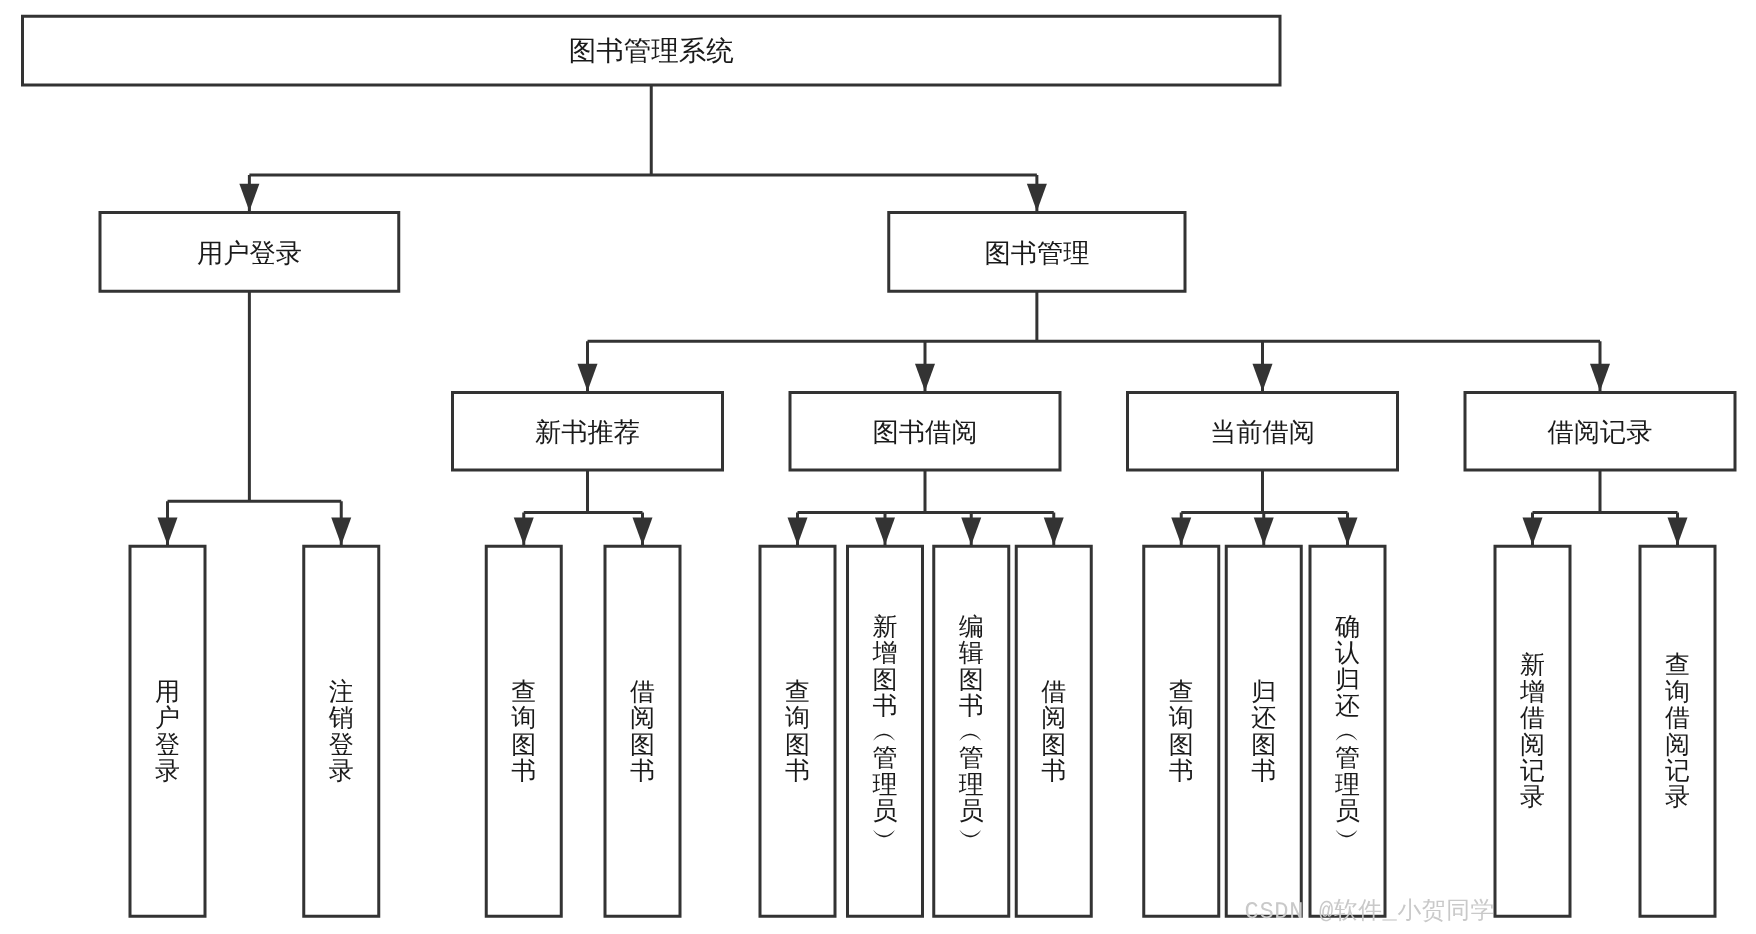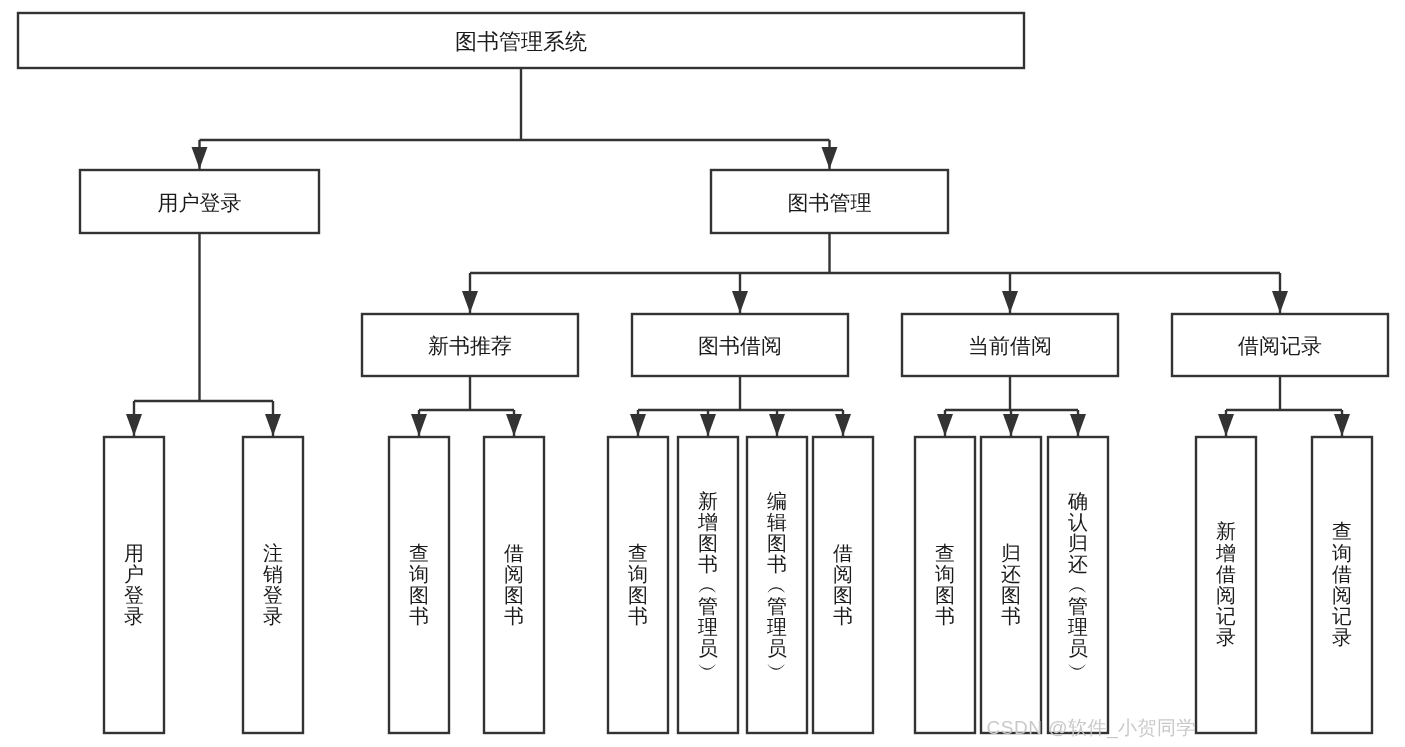--- a/index.html
+++ b/index.html
@@ -68,21 +68,21 @@
     pointer-events: none;
     box-sizing: border-box;
   }
   .vlabel span {
     display: block;
   }
   .watermark {
     position: absolute;
     right: 10px;
     bottom: 6px;
-    font-family: Liberation Sans, sans-serif;
+    font-family: Liberation Mono, monospace;
     font-size: 19px;
     color: #c9c9c9;
     letter-spacing: 0.5px;
     white-space: nowrap;
     pointer-events: none;
   }
 </style>
 </head>
 <body>
 

